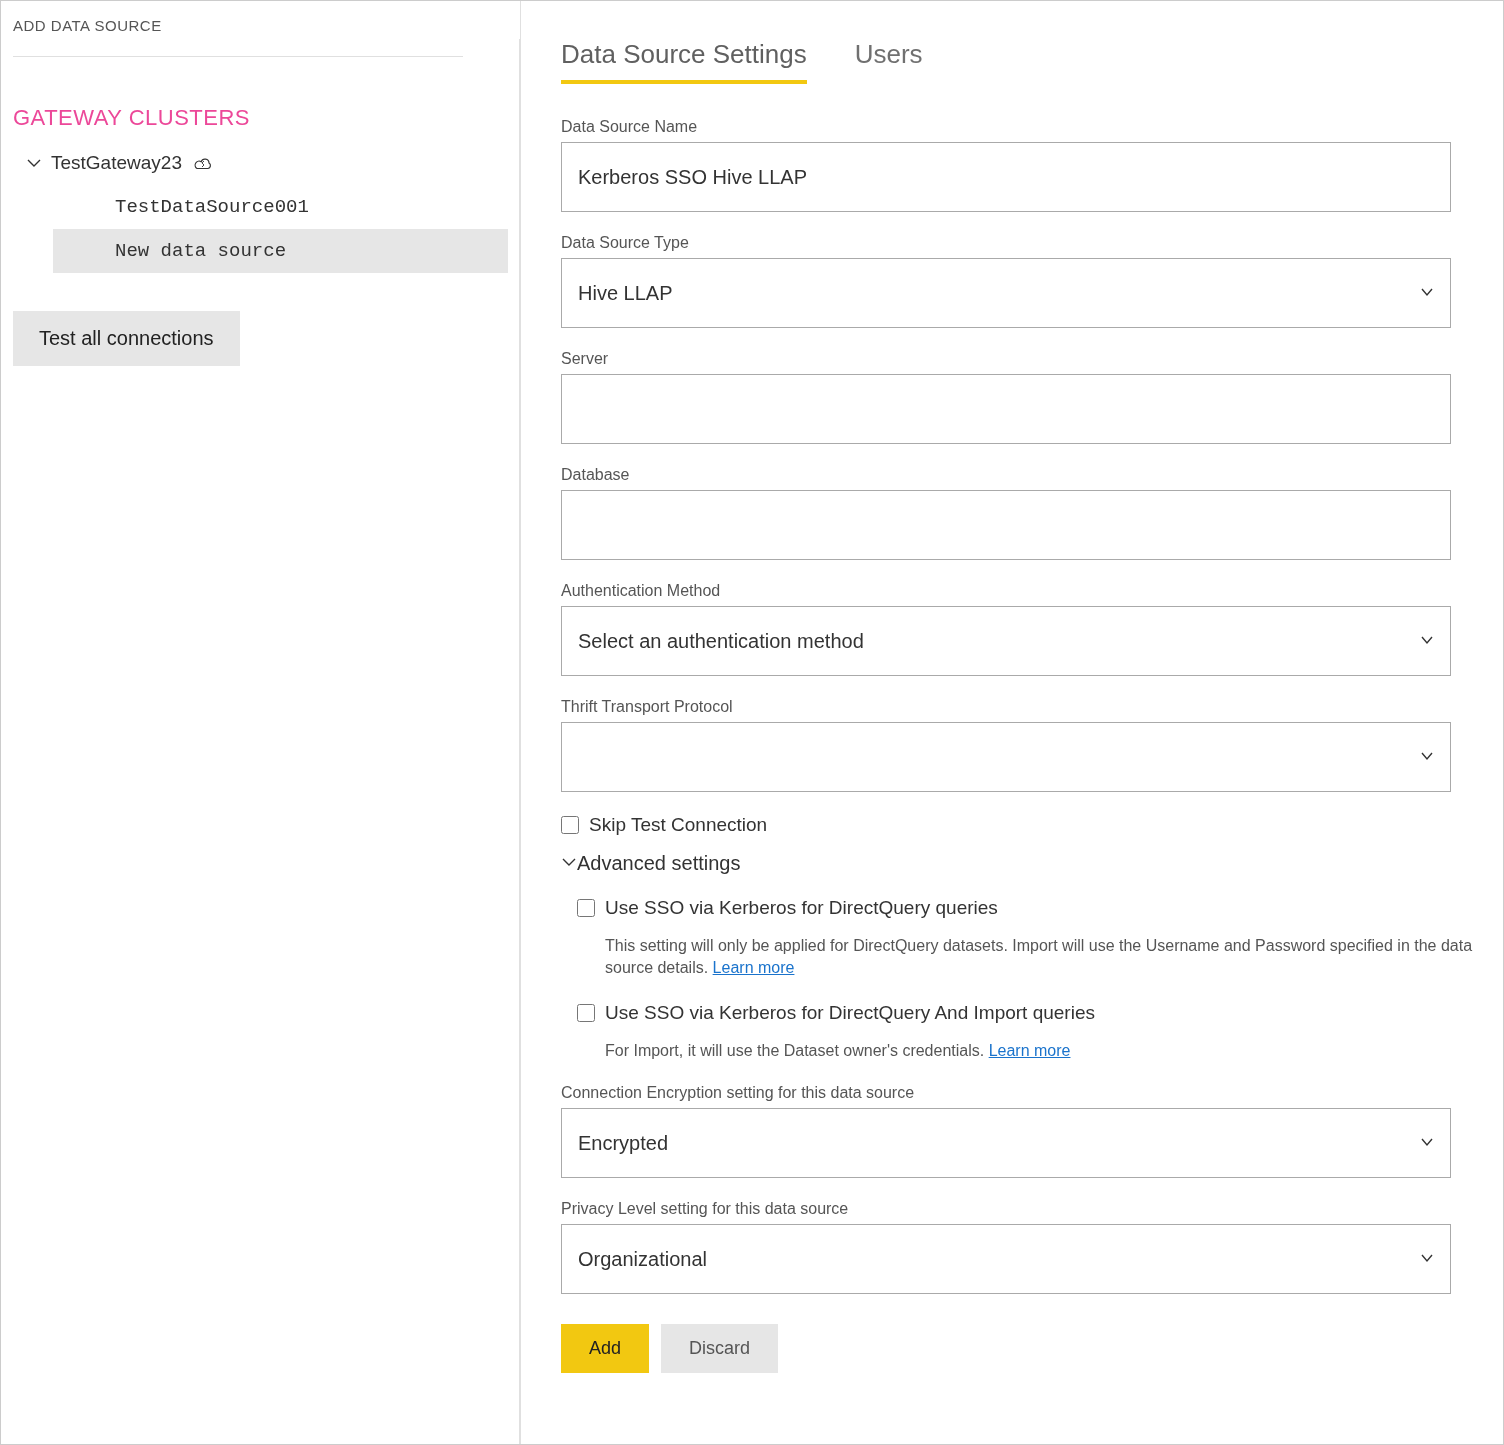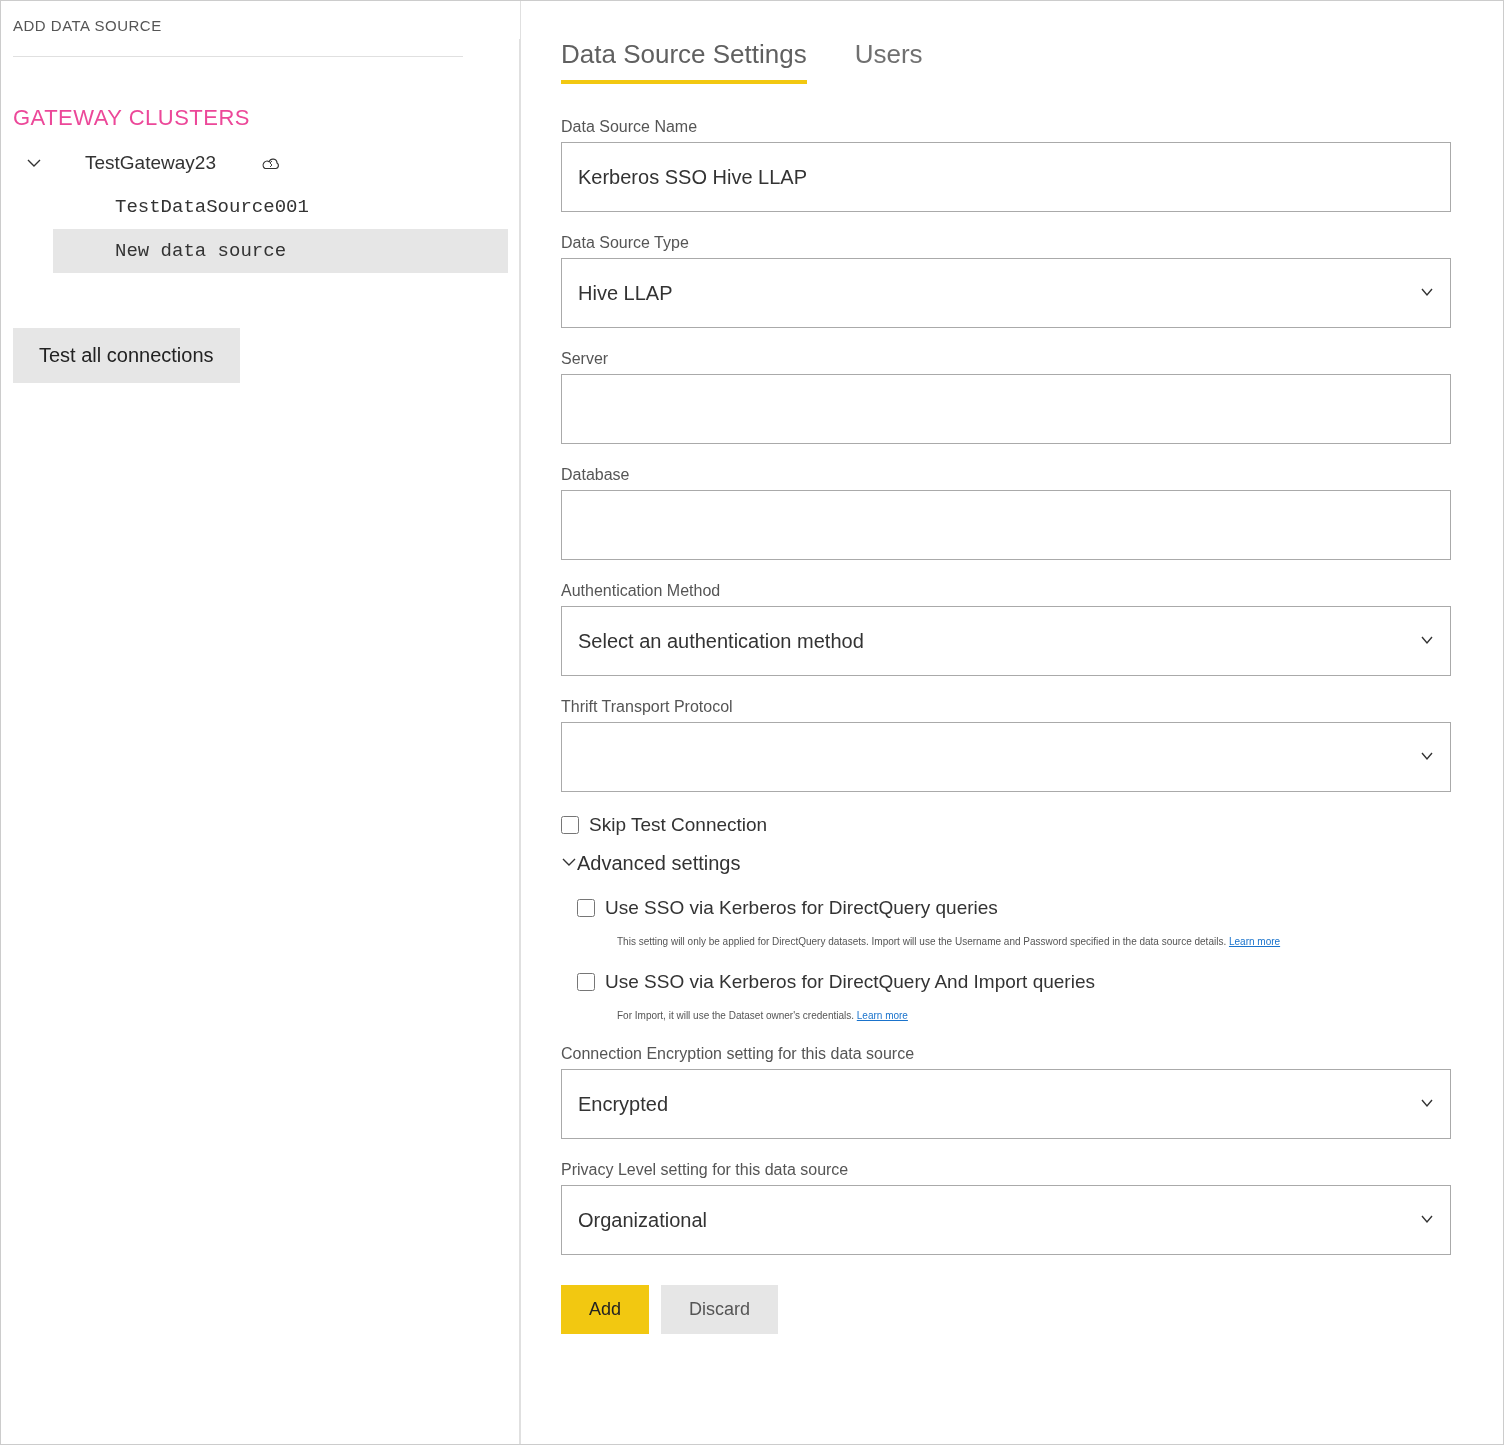--- a/index.html
+++ b/index.html
@@ -45,21 +45,20 @@
     .tree-row {
       display: flex;
       align-items: center;
       height: 44px;
       font-size: 19px;
       color: #333;
       padding-left: 10px;
     }
     .tree-row.gateway {
       padding-left: 10px;
-      gap: 34px;
     }
     .tree-row .chev {
       width: 22px;
       display: inline-flex;
       align-items: center;
       justify-content: center;
     }
     .tree-row .gw-label {
       margin-left: 6px;
     }
@@ -71,21 +70,21 @@
       padding-left: 62px;
     }
     .tree-row.selected {
       background: #e6e6e6;
     }
     .tree-children {
       margin-left: 40px;
       font-family: Liberation Mono, monospace;
     }
     .test-btn {
-      margin-top: 55px;
+      margin-top: 38px;
       background: #e6e6e6;
       border: none;
       padding: 16px 26px;
       font-size: 20px;
       color: #222;
       cursor: pointer;
       font-family: inherit;
     }
     .main {
       flex: 1;
@@ -153,23 +152,23 @@
       align-items: center;
       font-size: 20px;
       color: #333;
       margin-bottom: 22px;
       cursor: pointer;
     }
     .advanced-body {
       padding-left: 16px;
     }
     .help-text {
-      font-size: 10px;
+      font-size: 16px;
       color: #555;
-      margin: 6px 0 22px 40px;
+      margin: 6px 0 22px 28px;
       max-width: 870px;
       line-height: 1.4;
     }
     .help-text a {
       color: #1a73cc;
       text-decoration: underline;
     }
     .sub-check {
       margin-left: 0;
     }

